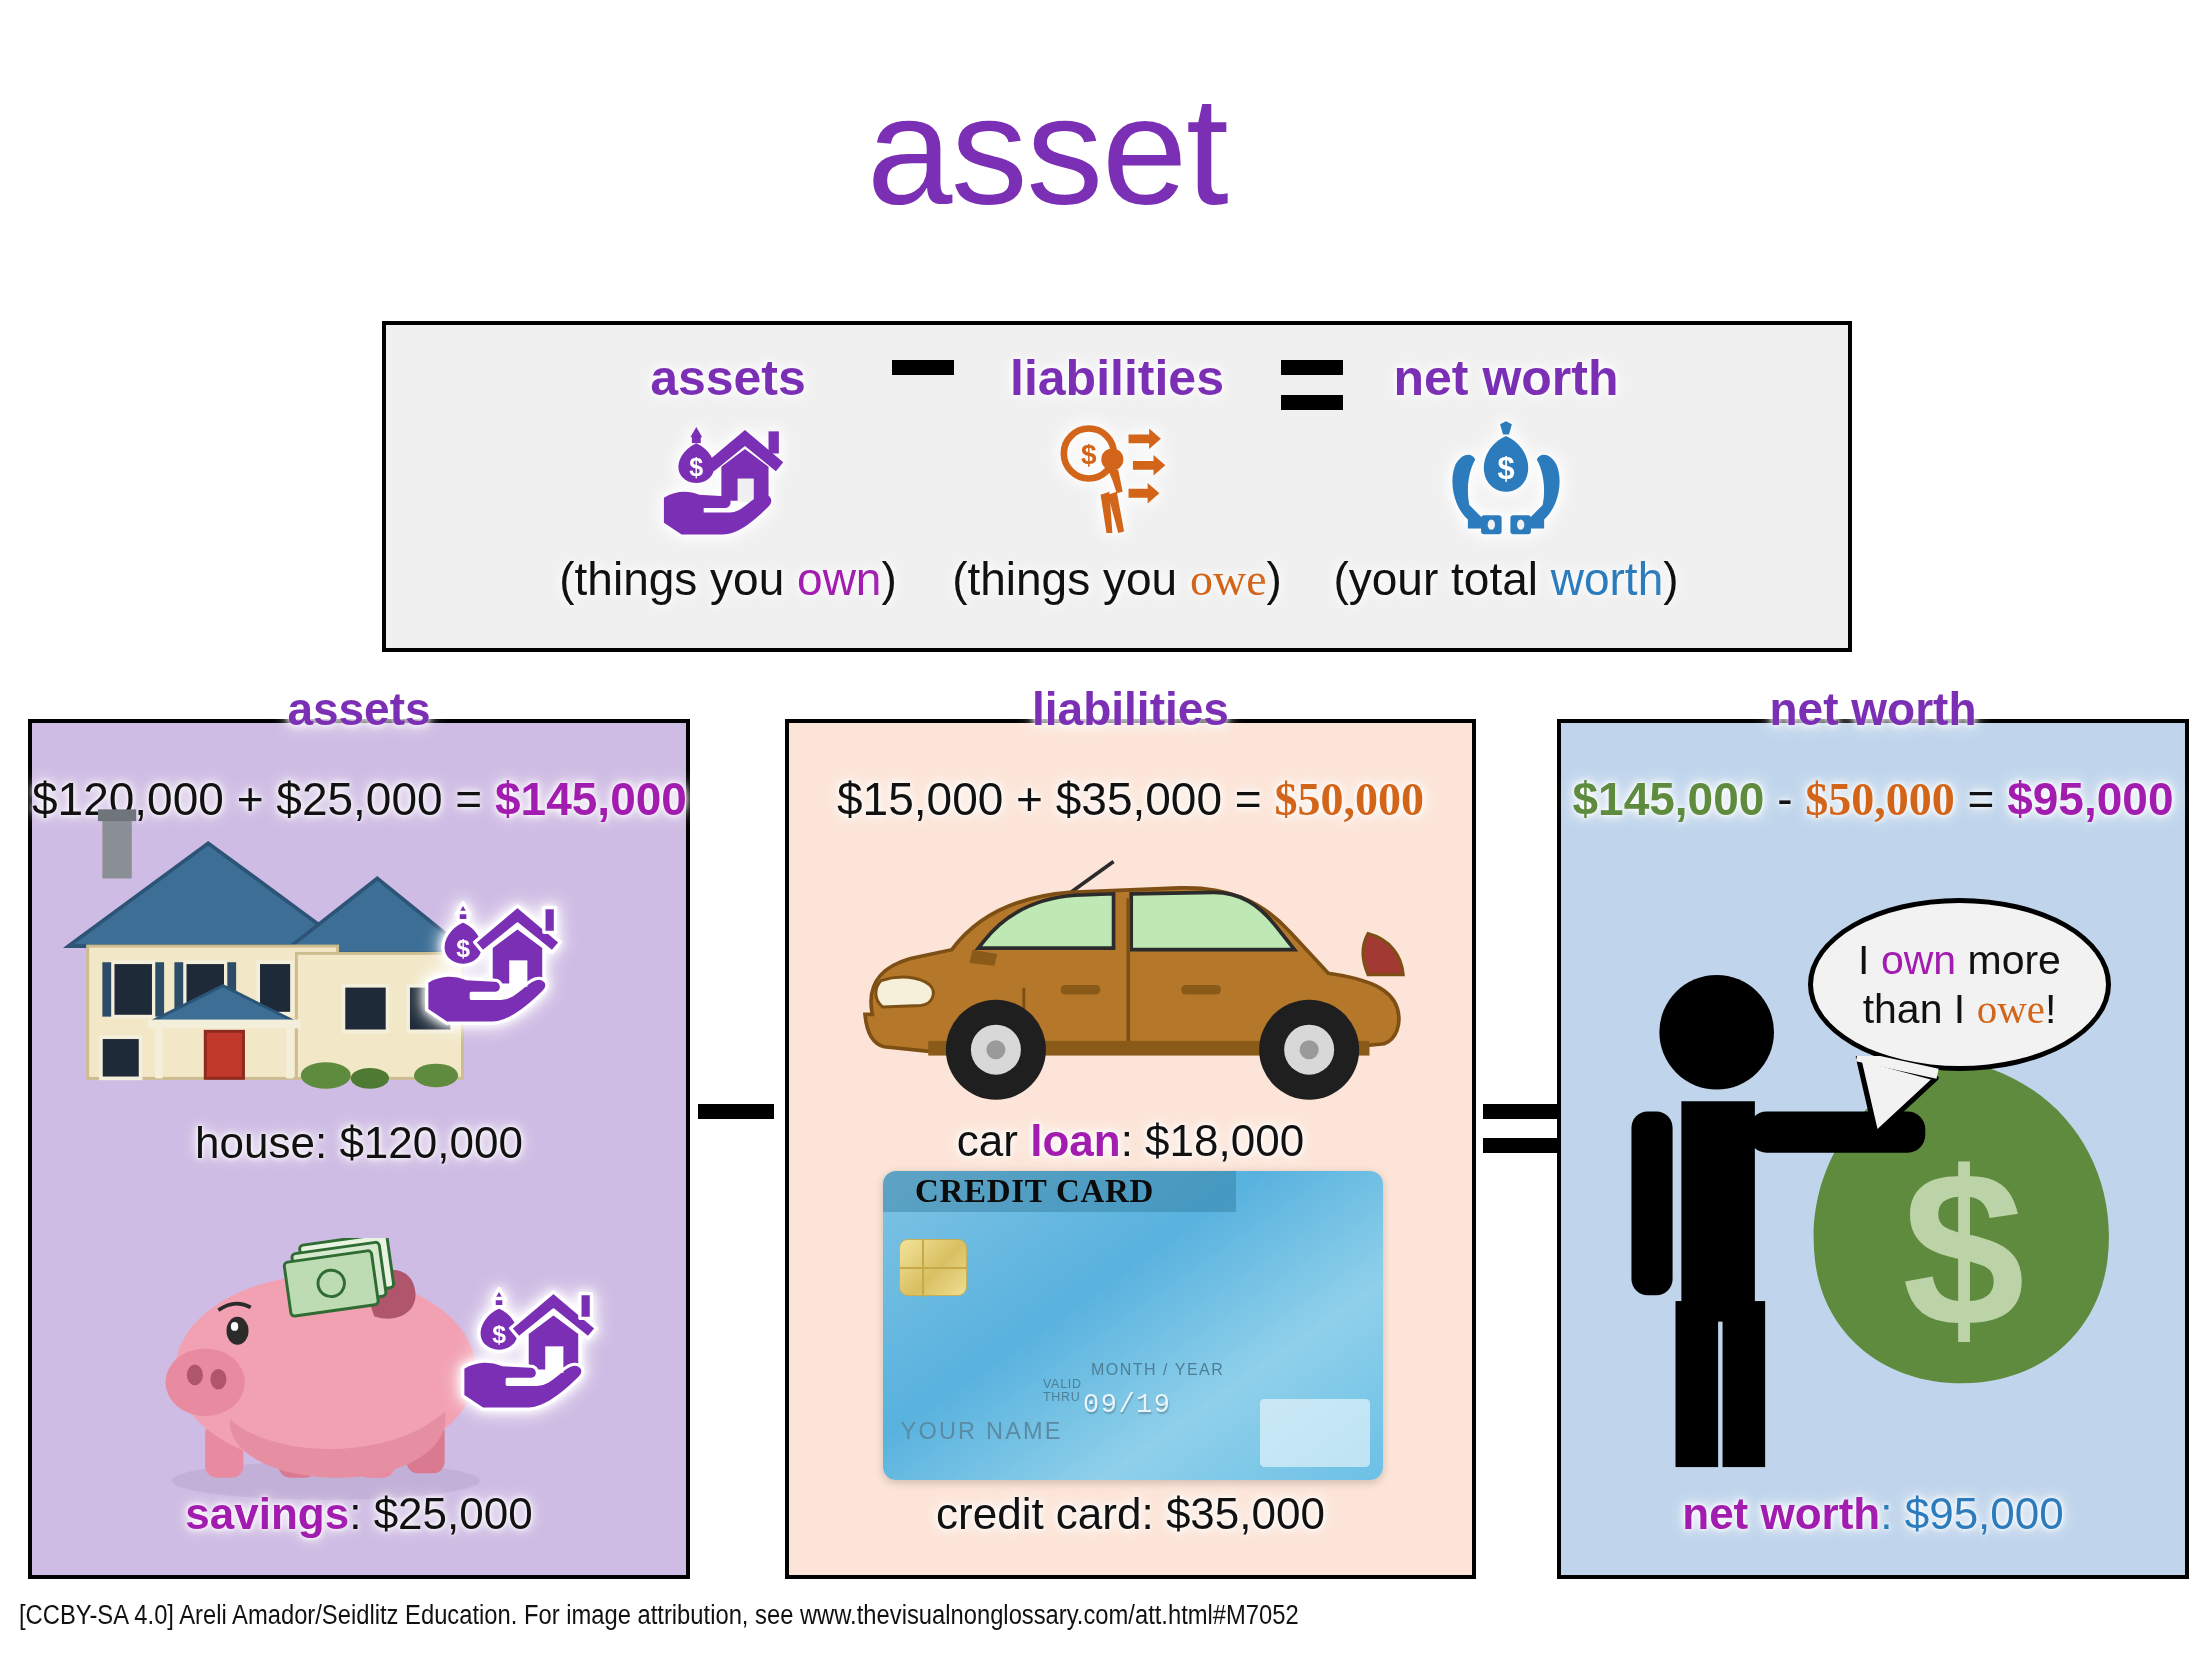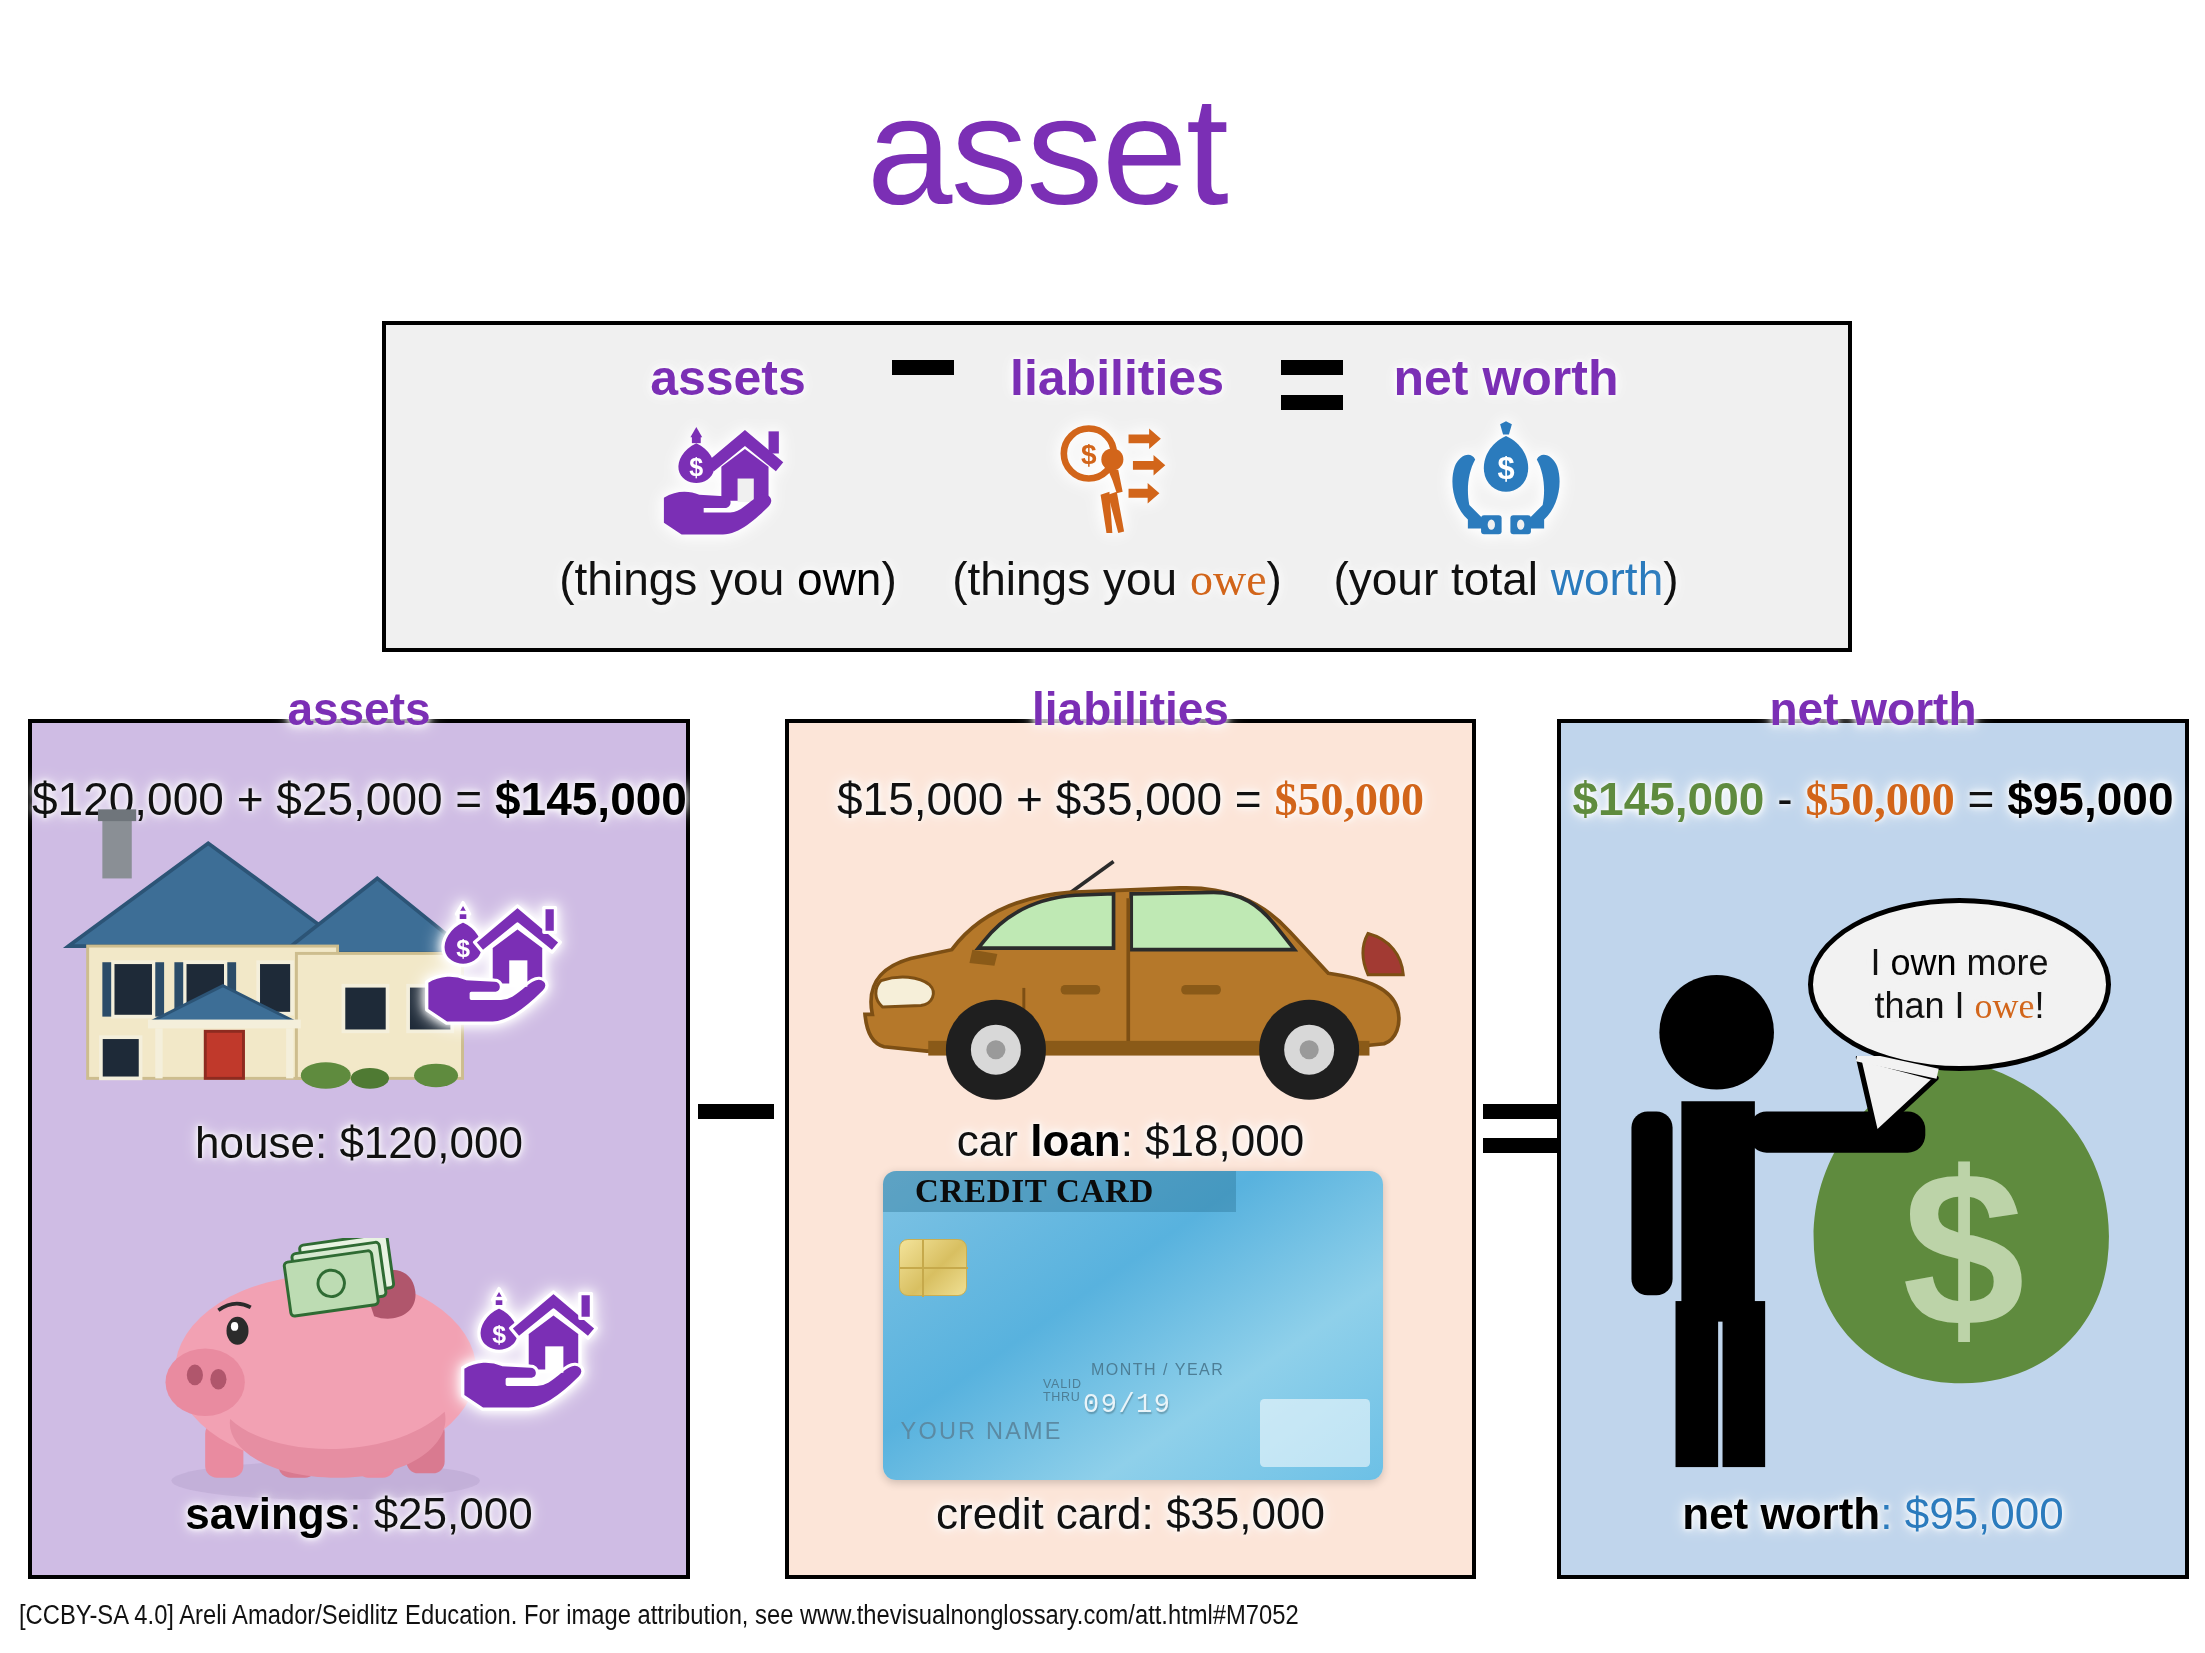--- a/index.html
+++ b/index.html
@@ -52,21 +52,21 @@
   .f-icon { height: 121px; margin-top: 13.2px; display:flex; align-items:center; justify-content:center; }
   .f-icon svg { display:block; filter: drop-shadow(0 0 5.1px #fff) drop-shadow(0 0 8.8px #fff); }
   .f-sub {
     font-size: 46px; color: #111; margin-top: 11.8px; white-space: nowrap;
     text-shadow: 0 0 8px #fff, 0 0 14.7px #fff;
   }
   .minus-glyph { width: 62px; height: 14.7px; background: #000; }
   .eq-glyph { width: 62px; height: 50px; display:flex; flex-direction:column; justify-content:space-between; }
   .eq-glyph span { display:block; width:62px; height:14.7px; background:#000; }
 
-  .c-purple { color: #000000; }
+  .c-purple { color: #a21caf; }
   .c-orange { color: #d2651a; font-family: Liberation Serif, serif; }
   .c-blue   { color: #2b7bbd; }
   .c-green  { color: #5f8b3e; }
 
   
   .panels { position: absolute; left: 0; top: 719px; width: 2205px; height: 860px; }
   .panel {
     position: absolute; top: 0; height: 860px;
     border: 4.4px solid #000;
   }
@@ -187,21 +187,21 @@
   
   .bubble-wrap { left: 247px; top: 175px; width: 316px; height: 221px; z-index: 7; }
   .bubble {
     position: relative; width: 303px; height: 173px;
     background: #f2f2f2; border: 5.1px solid #000;
     border-radius: 50% / 50%;
     display: flex; flex-direction: column;
     align-items: center; justify-content: center;
   }
   .bubble-line {
-    font-size: 36px; color: #111; white-space: nowrap; line-height: 1.18;
+    font-size: 41px; color: #111; white-space: nowrap; line-height: 1.18;
     text-shadow: 0 0 6.6px #f2f2f2, 0 0 11.8px #f2f2f2;
   }
   .bubble-tail {
     position: absolute; left: 41px; bottom: -71px; width: 88px; height: 81px;
   }
 
   
   .footer {
     position: absolute; left: 19px; top: 1600px;
     font-size: 27px; color: #111;

